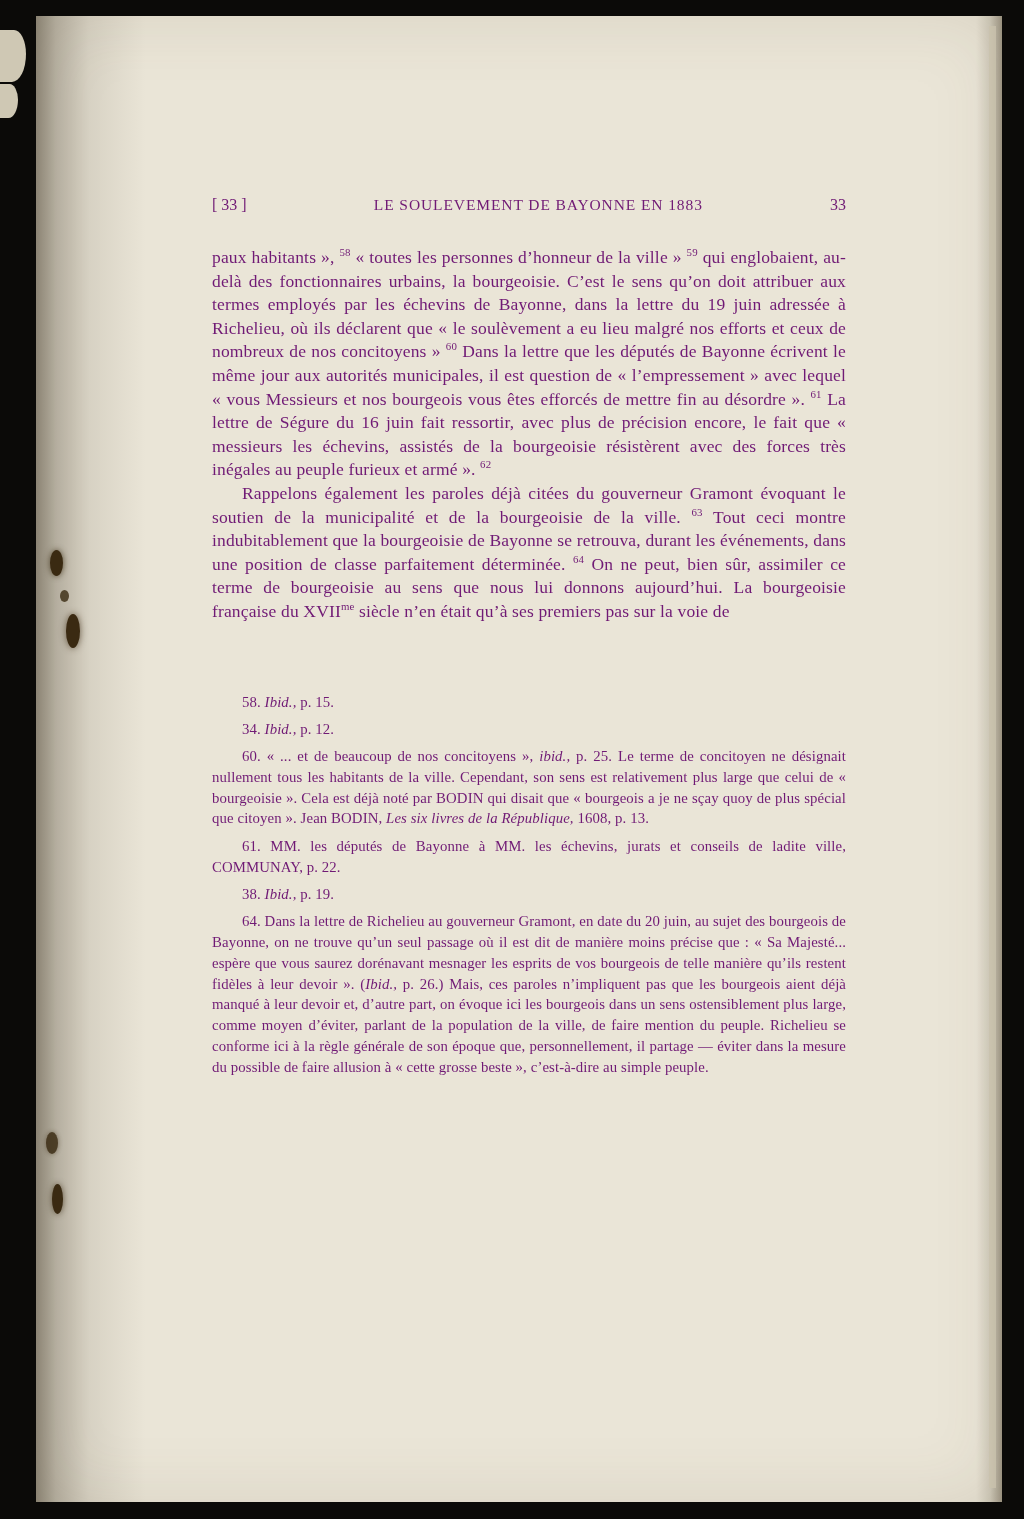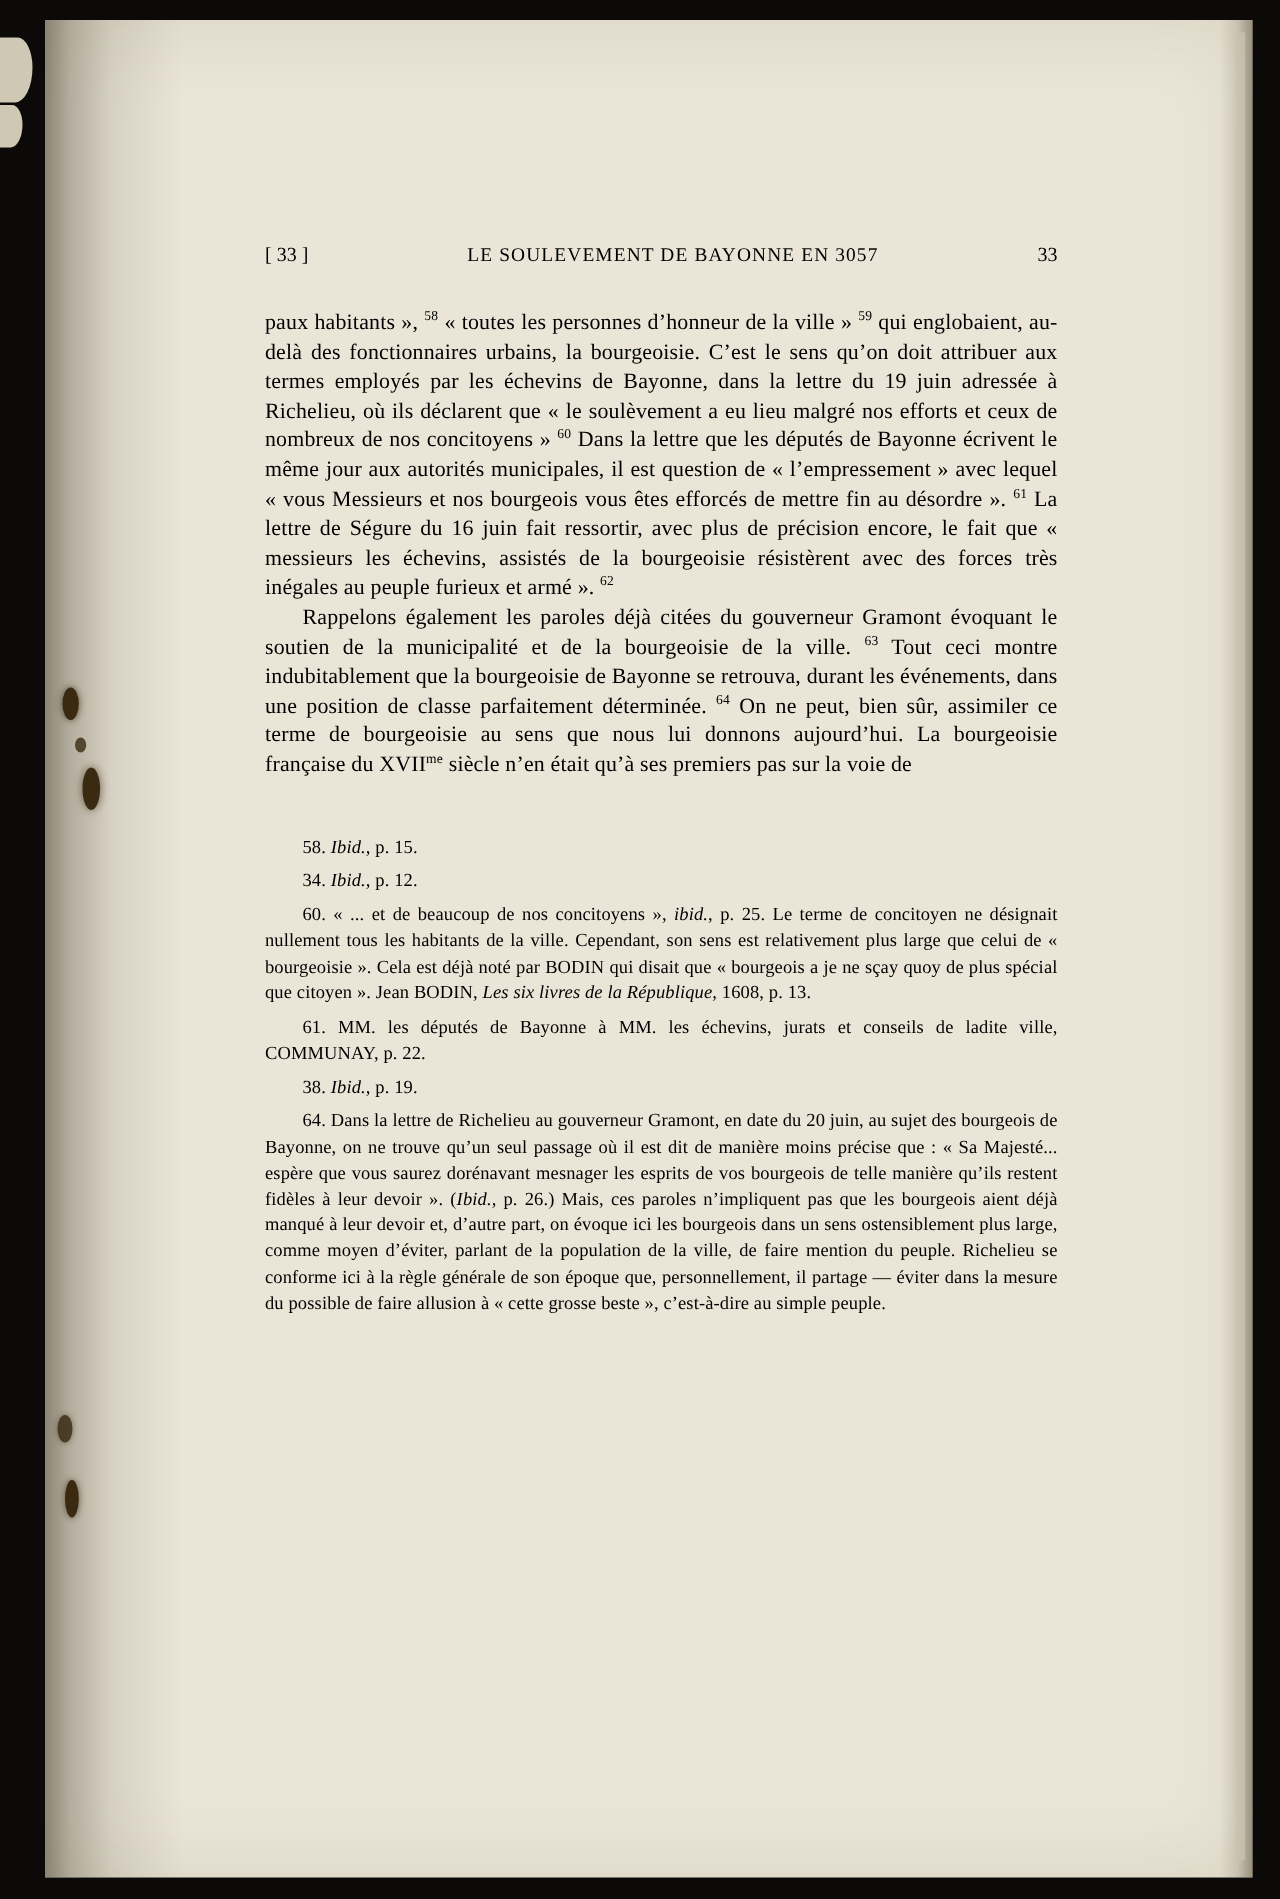--- a/index.html
+++ b/index.html
@@ -36,35 +36,35 @@
     background:#c9c2ac;opacity:0.8;
   }
   .stain{position:absolute;background:#3a2a12;border-radius:50%;}
   .stain.s1{left:14px;top:534px;width:13px;height:26px;box-shadow:0 0 6px rgba(58,42,18,0.8);}
   .stain.s2{left:24px;top:574px;width:9px;height:12px;opacity:.8;}
   .stain.s3{left:30px;top:598px;width:14px;height:34px;box-shadow:0 0 7px rgba(58,42,18,0.7);}
   .stain.s4{left:10px;top:1116px;width:12px;height:22px;opacity:.85;box-shadow:0 0 5px rgba(58,42,18,0.6);}
   .stain.s5{left:16px;top:1168px;width:11px;height:30px;box-shadow:0 0 6px rgba(58,42,18,0.7);}
   .content{
     position:absolute;left:176px;top:180px;width:634px;
-    color:#000000;
+    color:#701a75;
   }
   .hdr{
     display:flex;align-items:baseline;justify-content:space-between;
     font-size:16px;margin-bottom:32px;
   }
   .hdr .title{letter-spacing:0.9px;font-size:15.5px;}
   .hdr .pno{font-size:16px;font-family:Liberation Serif, serif;}
   .bodytext p{
     margin:0;font-size:17.5px;line-height:23.6px;
     text-align:justify;letter-spacing:0.15px;
   }
   .bodytext p.indent{text-indent:30px;}
   sup{font-size:0.62em;line-height:0;vertical-align:super;}
-  .footnotes{margin-top:44px;}
+  .footnotes{margin-top:68px;}
   .footnotes p{
     margin:0 0 6.5px 0;font-size:14.8px;line-height:20.8px;
     text-align:justify;text-indent:30px;letter-spacing:0.1px;
   }
   .it{font-style:italic;}
 </style>
 </head>
 <body>
 
 <div class="scan">
@@ -78,21 +78,21 @@
     <div class="stain s1"></div>
     <div class="stain s2"></div>
     <div class="stain s3"></div>
     <div class="stain s4"></div>
     <div class="stain s5"></div>
 
     <div class="content">
 
       <div class="hdr">
         <span class="bracket">[ 33 ]</span>
-        <span class="title">LE SOULEVEMENT DE BAYONNE EN 3057</span>
+        <span class="title">LE SOULEVEMENT DE BAYONNE EN 1883</span>
         <span class="pno">33</span>
       </div>
 
       <div class="bodytext">
         <p><span>paux habitants », </span><sup>58</sup><span> « toutes les personnes d’honneur de la ville » </span><sup>59</sup><span> qui englobaient, au-delà des fonctionnaires urbains, la bourgeoisie. C’est le sens qu’on doit attribuer aux termes employés par les échevins de Bayonne, dans la lettre du 19 juin adressée à Richelieu, où ils déclarent que « le soulèvement a eu lieu malgré nos efforts et ceux de nombreux de nos concitoyens » </span><sup>60</sup><span> Dans la lettre que les députés de Bayonne écrivent le même jour aux autorités municipales, il est question de « l’empressement » avec lequel « vous Messieurs et nos bourgeois vous êtes efforcés de mettre fin au désordre ». </span><sup>61</sup><span> La lettre de Ségure du 16 juin fait ressortir, avec plus de précision encore, le fait que « messieurs les échevins, assistés de la bourgeoisie résistèrent avec des forces très inégales au peuple furieux et armé ». </span><sup>62</sup></p>
 
         <p class="indent"><span>Rappelons également les paroles déjà citées du gouverneur Gramont évoquant le soutien de la municipalité et de la bourgeoisie de la ville. </span><sup>63</sup><span> Tout ceci montre indubitablement que la bourgeoisie de Bayonne se retrouva, durant les événements, dans une position de classe parfaitement déterminée. </span><sup>64</sup><span> On ne peut, bien sûr, assimiler ce terme de bourgeoisie au sens que nous lui donnons aujourd’hui. La bourgeoisie française du XVII</span><sup>me</sup><span> siècle n’en était qu’à ses premiers pas sur la voie de</span></p>
       </div>
 
       <div class="footnotes">

